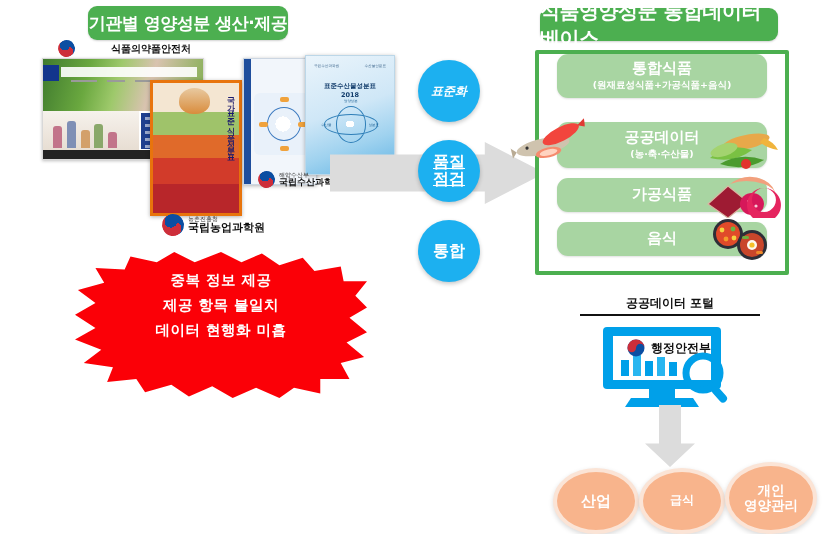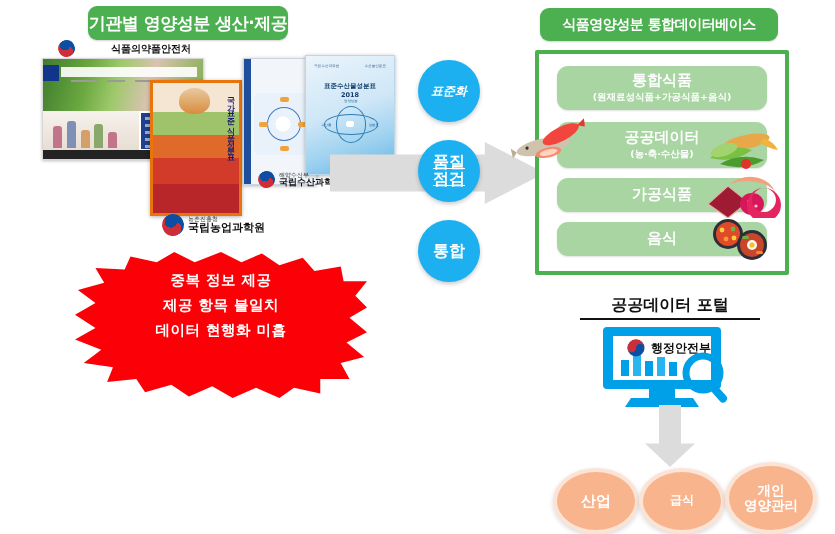--- a/index.html
+++ b/index.html
@@ -12,21 +12,21 @@
   .abs{position:absolute;}
 
   
   .pill{
     background:#4CAF50;color:#ffffff;border-radius:9px;
     display:flex;align-items:center;justify-content:center;
     font-weight:bold;letter-spacing:-0.5px;
     box-shadow:0 1px 2px rgba(0,0,0,.18);
   }
   #hdr-left{left:88px;top:6px;width:200px;height:34px;font-size:17px;}
-  #hdr-right{left:540px;top:8px;width:238px;height:33px;font-size:14px;}
+  #hdr-right{left:540px;top:8px;width:238px;height:33px;font-size:20px;}
 
   
   #sources{left:30px;top:40px;width:300px;height:210px;}
 
   .agency-label{
     display:flex;align-items:center;gap:4px;
     font-size:8px;color:#1b1b4b;font-weight:bold;white-space:nowrap;
   }
   .taegeuk{
     width:17px;height:17px;border-radius:50%;flex:0 0 auto;
@@ -142,36 +142,36 @@
     left:535px;top:50px;width:246px;height:217px;
     border:4px solid #4CAF50;background:#ffffff;border-radius:2px;
   }
   .gbox{
     position:absolute;left:18px;width:210px;background:#A8D5A2;border-radius:11px;color:#fff;
     display:flex;flex-direction:column;align-items:center;justify-content:center;text-align:center;
     font-weight:bold;box-shadow:0 1px 2px rgba(0,0,0,.12);
   }
   .gbox .main{font-size:15px;line-height:1.15;}
   .gbox .sub{font-size:9.5px;font-weight:bold;margin-top:1px;}
-  #gb-total{top:12px;height:44px;}
+  #gb-total{top:0;height:44px;}
   #gb-raw  {top:68px;height:46px;}
   #gb-proc {top:124px;height:34px;}
   #gb-dish {top:168px;height:34px;}
 
   
   .food{position:absolute;pointer-events:none;}
   #food-fish{left:510px;top:118px;width:78px;height:46px;transform:rotate(-13deg);}
   #food-veg {left:700px;top:128px;width:84px;height:46px;}
   #food-meat{left:700px;top:168px;width:82px;height:50px;}
   #food-dish{left:706px;top:218px;width:70px;height:42px;}
 
   
   #portal-title{
     left:580px;top:295px;width:180px;text-align:center;
-    font-size:16px;font-weight:bold;color:#111;
+    font-size:12px;font-weight:bold;color:#111;
     border-bottom:2px solid #111;padding-bottom:2px;
   }
   #monitor{left:597px;top:325px;width:146px;height:84px;}
   #down-arrow{
     left:645px;top:405px;width:50px;height:62px;background:#DCDCDC;
     clip-path:polygon(28% 0,72% 0,72% 62%,100% 62%,50% 100%,0 62%,28% 62%);
   }
 
   
   .oval{

